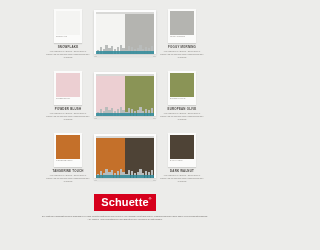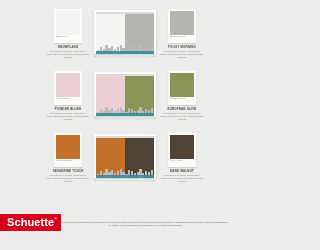--- a/index.html
+++ b/index.html
@@ -56,21 +56,21 @@
     position:absolute;left:0;right:0;bottom:0;height:9px;
     display:flex;align-items:flex-end;gap:.6px;padding:0 1px;
     box-sizing:border-box;overflow:hidden;
   }
   .bld{background:#b9bcbb;flex:1;}
   .water{position:absolute;left:0;right:0;bottom:0;height:2.5px;background:#2f8b9b;opacity:.85;}
   .sill{width:62px;height:2.5px;background:#f2f2f0;box-shadow:0 1px 1px rgba(0,0,0,.13);}
   .sill2{width:56px;height:1.6px;background:#e6e6e4;}
 
   
-  .footer{height:56px;display:flex;flex-direction:row;align-items:center;justify-content:flex-start;padding-top:5px;}
+  .footer{height:56px;display:flex;flex-direction:column;align-items:center;justify-content:flex-start;padding-top:5px;}
   .logo{
     background:#d6001c;color:#fff;font-weight:bold;
     font-size:11px;letter-spacing:.1px;padding:2px 7px 3px 7px;
     position:relative;font-family:"Liberation Sans", sans-serif;
   }
   .logo sup{font-size:3.5px;position:absolute;top:3px;}
   .legal{
     font-size:2.2px;line-height:3.1px;color:#6e6b68;
     text-align:center;width:168px;margin-top:4px;
   }

